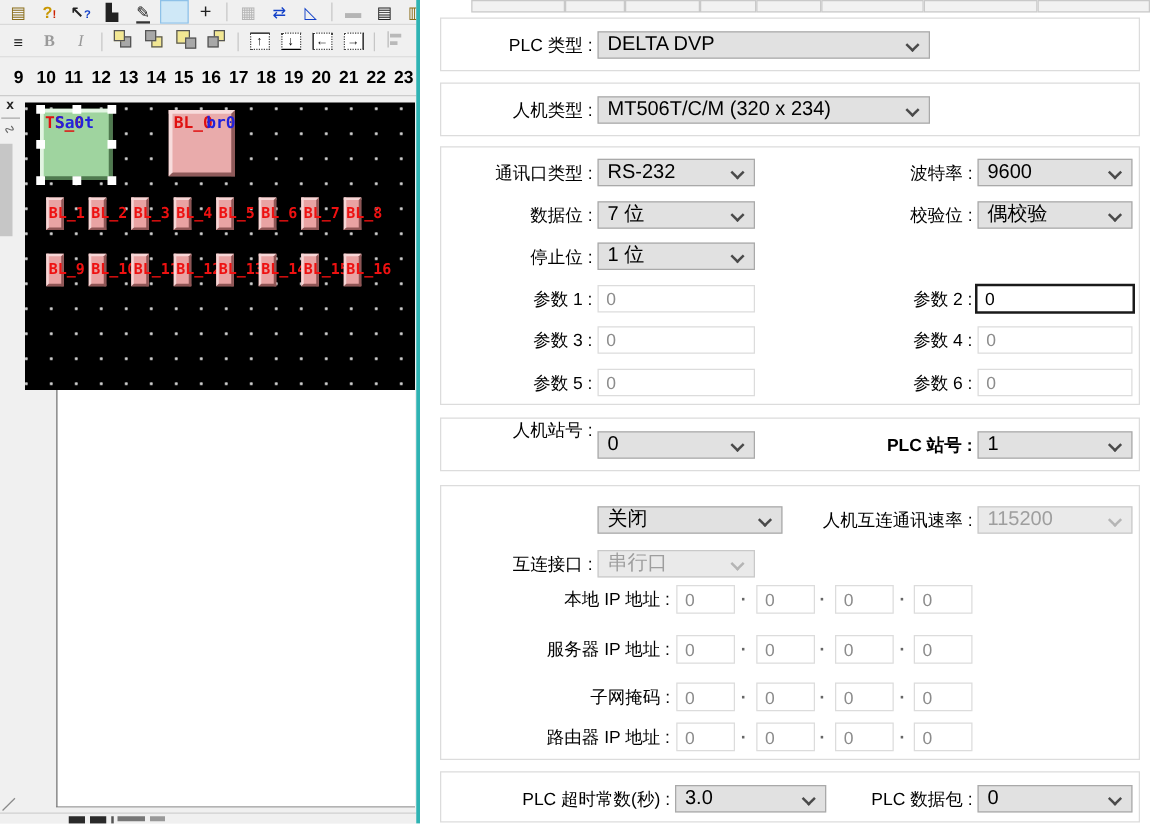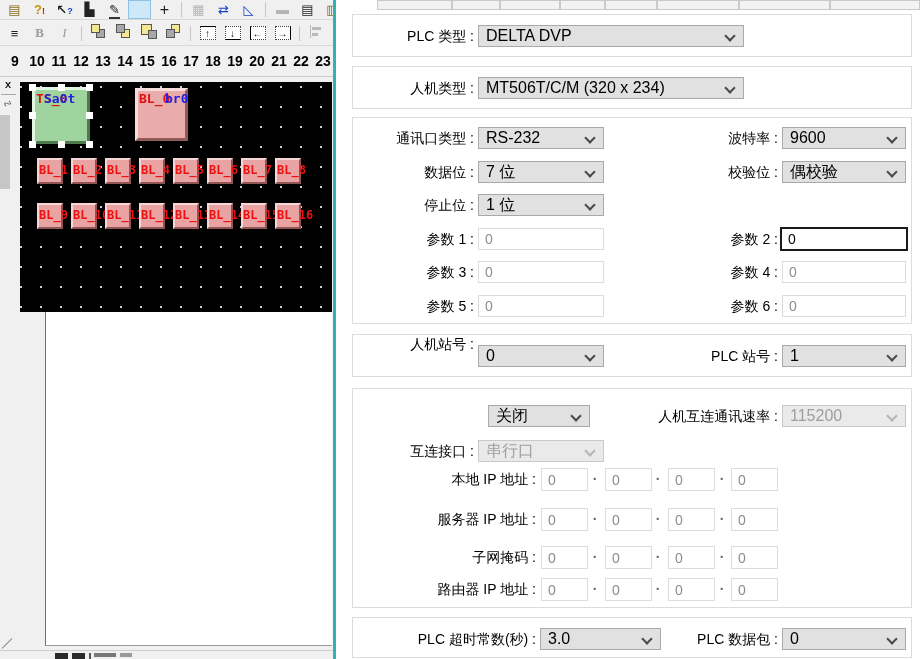--- a/index.html
+++ b/index.html
@@ -46,21 +46,21 @@
           background-image:radial-gradient(circle,#cfcfcf 1px,transparent 1.4px);
           background-size:20px 20px;background-position:11px 15px;overflow:hidden;}
   .btn3d{position:absolute;box-sizing:border-box;}
   .green-btn{left:12px;top:5px;width:58px;height:57px;background:#9fd49f;
              border:3px solid;border-color:#e2f4e2 #4f7a4f #4f7a4f #e2f4e2;}
   .pink-btn{left:115px;top:6px;width:53px;height:53px;background:#e9abab;
             border:3px solid;border-color:#f7dcdc #8f5a5a #8f5a5a #f7dcdc;}
   .lblr,.lblb{position:absolute;font:bold 13px "DejaVu Sans Mono",monospace;white-space:nowrap;}
   .lblr{color:#e01010;} .lblb{color:#2222dd;}
   .handle{position:absolute;width:7px;height:7px;background:#fff;}
-  .bl-btn{position:absolute;width:26px;height:26px;background:#e9a3a3;box-sizing:border-box;
+  .bl-btn{position:absolute;width:14px;height:26px;background:#e9a3a3;box-sizing:border-box;
           border:2px solid;border-color:#f6d6d6 #8f5555 #8f5555 #f6d6d6;}
   .bl-label{position:absolute;left:0;top:3px;font:bold 12px "DejaVu Sans Mono",monospace;
             color:#ee1111;white-space:nowrap;}
   .below-gap{position:absolute;left:18px;top:312px;width:27px;height:338px;background:#f0f0f0;}
   .below-white{position:absolute;left:45px;top:312px;width:287px;height:334px;background:#fff;
                border-left:1px solid #707070;border-bottom:1px solid #9a9a9a;box-sizing:border-box;}
   .bottom-strip{position:absolute;left:0;top:650px;width:333px;height:9px;background:#f0f0f0;
                 border-top:1px solid #cfcfcf;box-sizing:border-box;}
   .bs-mark{position:absolute;top:2px;background:#2a2a2a;height:6px;}
   .bs-diag{position:absolute;left:0px;top:643px;width:14px;height:1px;background:#8a8a8a;transform:rotate(-45deg);}
@@ -362,28 +362,28 @@
     <input class="tinput" style="left: 141px; top: 295px; width: 126px;" value="0">
     <span class="flabel" style="left:304px;top:295px;width:137px;">参数 6 :</span>
     <input class="tinput" style="left: 445px; top: 295px; width: 124px;" value="0">
 
     <div class="gbox" style="top:334px;height:43px;"></div>
     <span class="flabel" style="left:15px;top:333px;width:122px;">人机站号 :</span>
     <div class="combo" style="left:141px;top:345px;width:126px;">
       <span class="ct">0</span>
       <span class="chev"></span>
     </div>
-    <span class="flabel" style="left:304px;top:345px;width:137px;">PLC 站号 :</span>
+    <span class="flabel" style="left:304px;top:345px;width:137px;font-weight:bold;">PLC 站号 :</span>
     <div class="combo" style="left:445px;top:345px;width:124px;">
       <span class="ct">1</span>
       <span class="chev"></span>
     </div>
 
     <div class="gbox" style="top:388px;height:220px;"></div>
-    <div class="combo" style="left:151px;top:405px;width:102px;padding-left:12px;">
+    <div class="combo" style="left:141px;top:405px;width:148px;padding-left:12px;">
       <span class="ct">关闭</span>
       <span class="chev"></span>
     </div>
     <span class="flabel" style="left:274px;top:405px;width:167px;">人机互连通讯速率 :</span>
     <div class="combo dis" style="left:445px;top:405px;width:124px;">
       <span class="ct">115200</span>
       <span class="chev"></span>
     </div>
     <span class="flabel" style="left:15px;top:440px;width:122px;">互连接口 :</span>
     <div class="combo dis" style="left:141px;top:440px;width:126px;">

